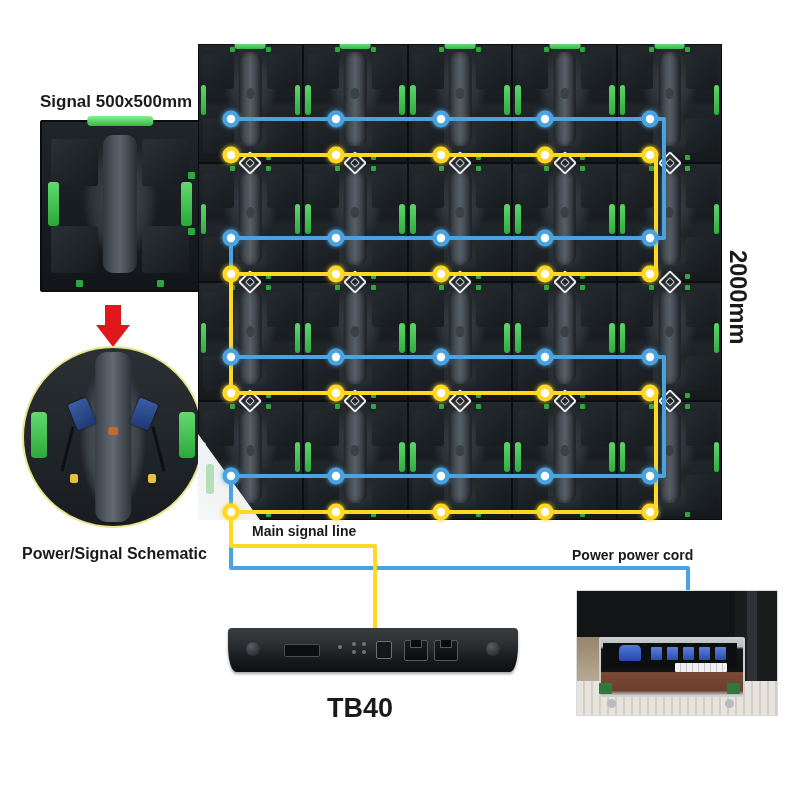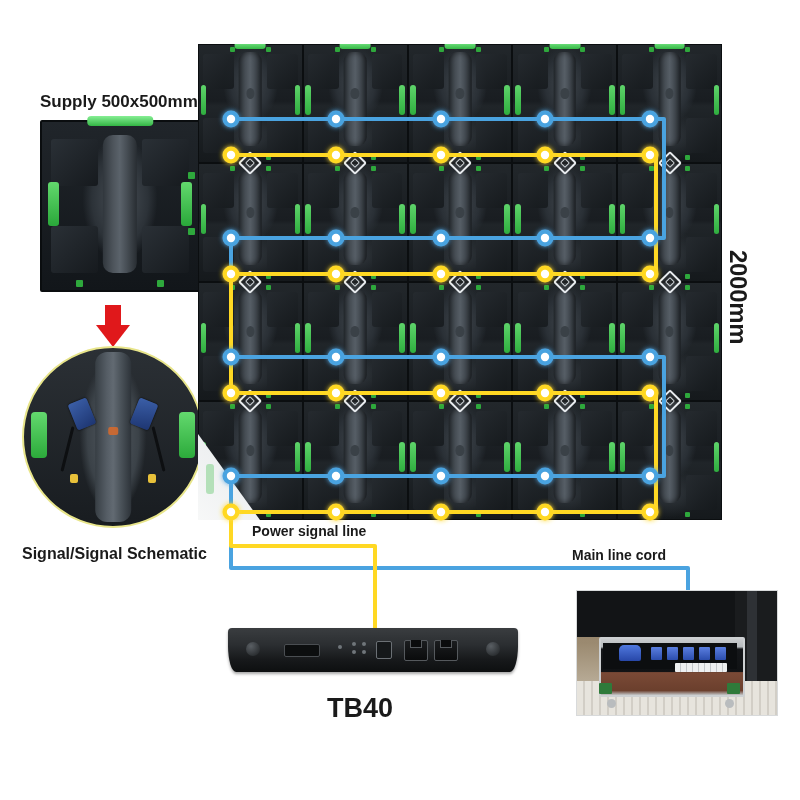--- a/index.html
+++ b/index.html
@@ -252,21 +252,21 @@
   #psu-photo .foot{position:absolute;width:9px;height:9px;border-radius:50%;background:#b9bcbe;}
 </style>
 </head>
 <body>
 
 <div class="root">
 
 
   <div class="lbl" id="label-height">2000mm</div>
 
-  <div class="lbl" id="label-cabinet">Supply 500x500mm</div>
+  <div class="lbl" id="label-cabinet">Signal 500x500mm</div>
 
   <div class="abs" id="cabinet-photo">
     <div class="ctop"></div>
     <div class="cmod" style="left:6%;top:10%;"></div>
     <div class="cmod" style="right:6%;top:10%;"></div>
     <div class="cmod" style="left:6%;bottom:10%;"></div>
     <div class="cmod" style="right:6%;bottom:10%;"></div>
     <div class="cspine"></div>
     <div class="chL"></div>
     <div class="chR"></div>
@@ -286,21 +286,21 @@
     <div class="dgreen dgR"></div>
     <div class="dspine"></div>
     <div class="conn" style="left:48px;top:52px;"></div>
     <div class="conn r" style="right:48px;top:52px;"></div>
     <div class="cable" style="left:42px;top:78px;transform:rotate(14deg);"></div>
     <div class="cable" style="right:42px;top:78px;transform:rotate(-14deg);"></div>
     <div class="ybit" style="left:46px;top:126px;"></div>
     <div class="ybit" style="right:46px;top:126px;"></div>
   </div>
 
-  <div class="lbl" id="label-schematic">Signal/Signal Schematic</div>
+  <div class="lbl" id="label-schematic">Power/Signal Schematic</div>
 
   <div class="abs" id="led-wall">
     <div id="cabinet-grid">
         <div class="cab" style="left: 0px; top: 0px; width: 104.8px; height: 119px;">
           <div class="mod" style="left:4%;top:8%"></div>
           <div class="mod" style="right:4%;top:8%"></div>
           <div class="mod" style="left:4%;bottom:8%"></div>
           <div class="mod" style="right:4%;bottom:8%"></div>
           <div class="spine"></div>
           <div class="htop"></div>
@@ -773,22 +773,22 @@
           <circle cx="650" cy="476" r="8.5" fill="#4aa3e0"></circle>
           <circle cx="650" cy="476" r="4.2" fill="#ffffff"></circle>
         </g>
         <g filter="url(#glowYel)">
           <circle cx="650" cy="512" r="8.5" fill="#ffd823"></circle>
           <circle cx="650" cy="512" r="4.2" fill="#ffffff"></circle>
         </g>
       </g>
   </svg>
 
-  <div class="lbl" id="label-signal">Power signal line</div>
-  <div class="lbl" id="label-power-cord">Main line cord</div>
+  <div class="lbl" id="label-signal">Main signal line</div>
+  <div class="lbl" id="label-power-cord">Power power cord</div>
 
   <div class="abs" id="tb40">
     <div class="body"></div>
     <div class="knob" style="left:18px;"></div>
     <div class="slot" style="left:56px;"></div>
     <div class="led" style="left:110px;top:17px;"></div>
     <div class="led" style="left:124px;top:14px;"></div>
     <div class="led" style="left:124px;top:22px;"></div>
     <div class="led" style="left:134px;top:14px;"></div>
     <div class="led" style="left:134px;top:22px;"></div>

